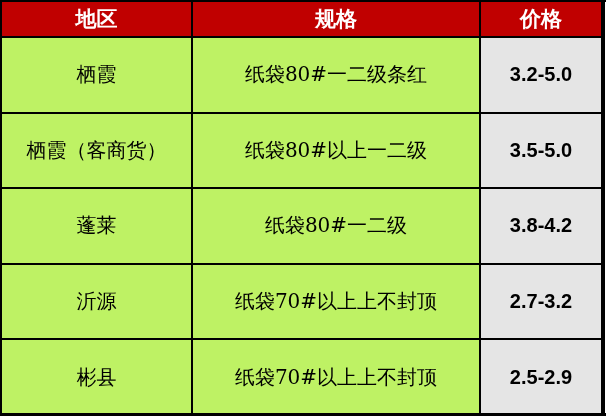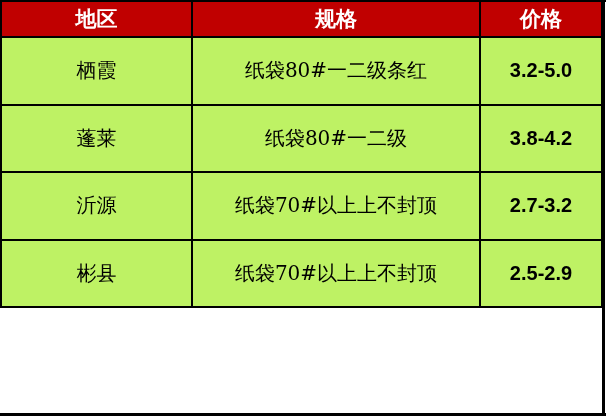--- a/index.html
+++ b/index.html
@@ -5,21 +5,21 @@
   html,body{margin:0;padding:0;background:#fff;}
   .page{
     position:relative;
     width:606px;height:416px;
     background:#ffffff;
     font-family:"DejaVu Serif","Liberation Serif",serif;
     overflow:hidden;
   }
   table.price-table{
     position:absolute;left:0;top:0;
-    width:601px;height:308px;
+    width:601px;height:416px;
     border-collapse:collapse;
     table-layout:fixed;
   }
   .price-table th,.price-table td{
     border:2px solid #000000;
     text-align:center;
     vertical-align:middle;
     white-space:nowrap;
     overflow:hidden;
     padding:0;
@@ -36,21 +36,21 @@
   .price-table td.cell-spec{
     font-size:20px;
     color:#000000;
     background:#bef264;
   }
   .price-table td.cell-price{
     font-family:"Liberation Sans","DejaVu Sans",sans-serif;
     font-weight:bold;
     font-size:20px;
     color:#000000;
-    background:#bef264;
+    background:#e5e5e5;
   }
   .top-line{position:absolute;left:0;top:0;width:606px;height:2px;background:#000000;}
   .bottom-line{position:absolute;left:0;bottom:0;width:606px;height:3px;background:#000000;}
   .right-edge-line{position:absolute;left:602px;top:0;width:3px;height:416px;background:#000000;}
 </style>
 </head>
 <body>
 
 <div class="page">
   <table class="price-table">
@@ -66,20 +66,25 @@
         <th>价格</th>
       </tr>
     </thead>
     <tbody>
       <tr>
         <td class="cell-region">栖霞</td>
         <td class="cell-spec">纸袋80#一二级条红</td>
         <td class="cell-price">3.2-5.0</td>
       </tr>
       <tr>
+        <td class="cell-region">栖霞（客商货）</td>
+        <td class="cell-spec">纸袋80#以上一二级</td>
+        <td class="cell-price">3.5-5.0</td>
+      </tr>
+      <tr>
         <td class="cell-region">蓬莱</td>
         <td class="cell-spec">纸袋80#一二级</td>
         <td class="cell-price">3.8-4.2</td>
       </tr>
       <tr>
         <td class="cell-region">沂源</td>
         <td class="cell-spec">纸袋70#以上上不封顶</td>
         <td class="cell-price">2.7-3.2</td>
       </tr>
       <tr>

